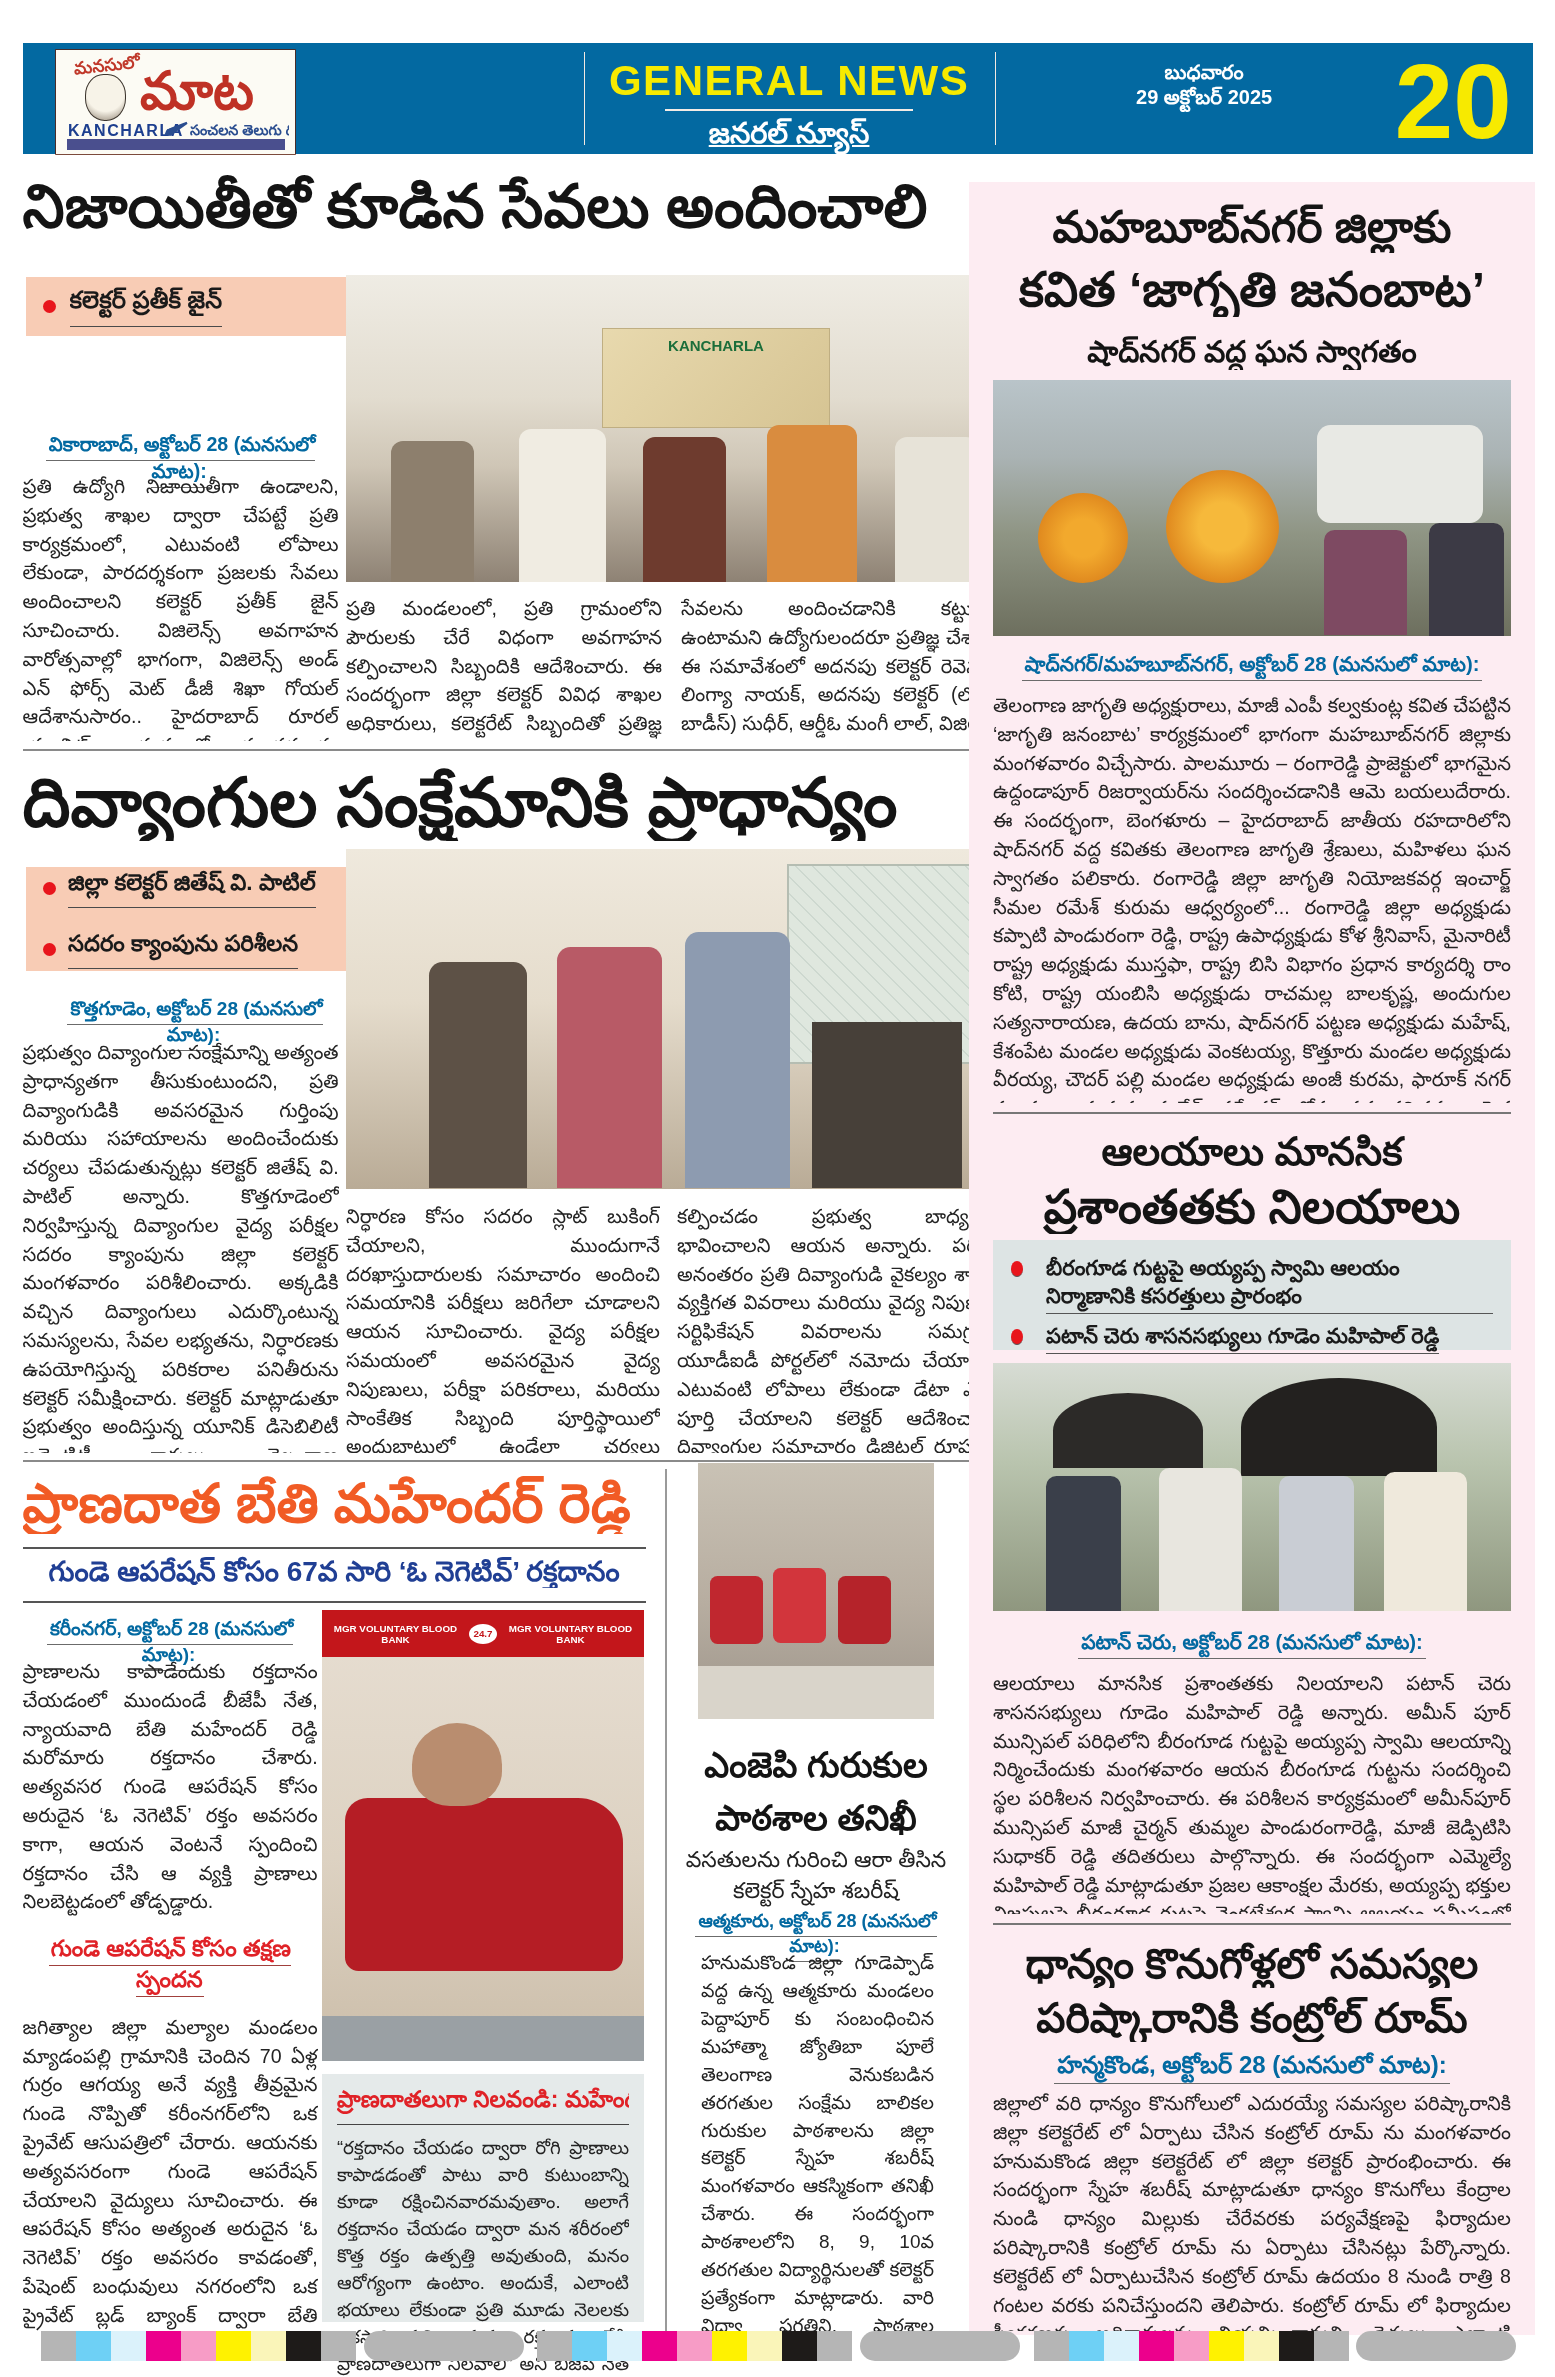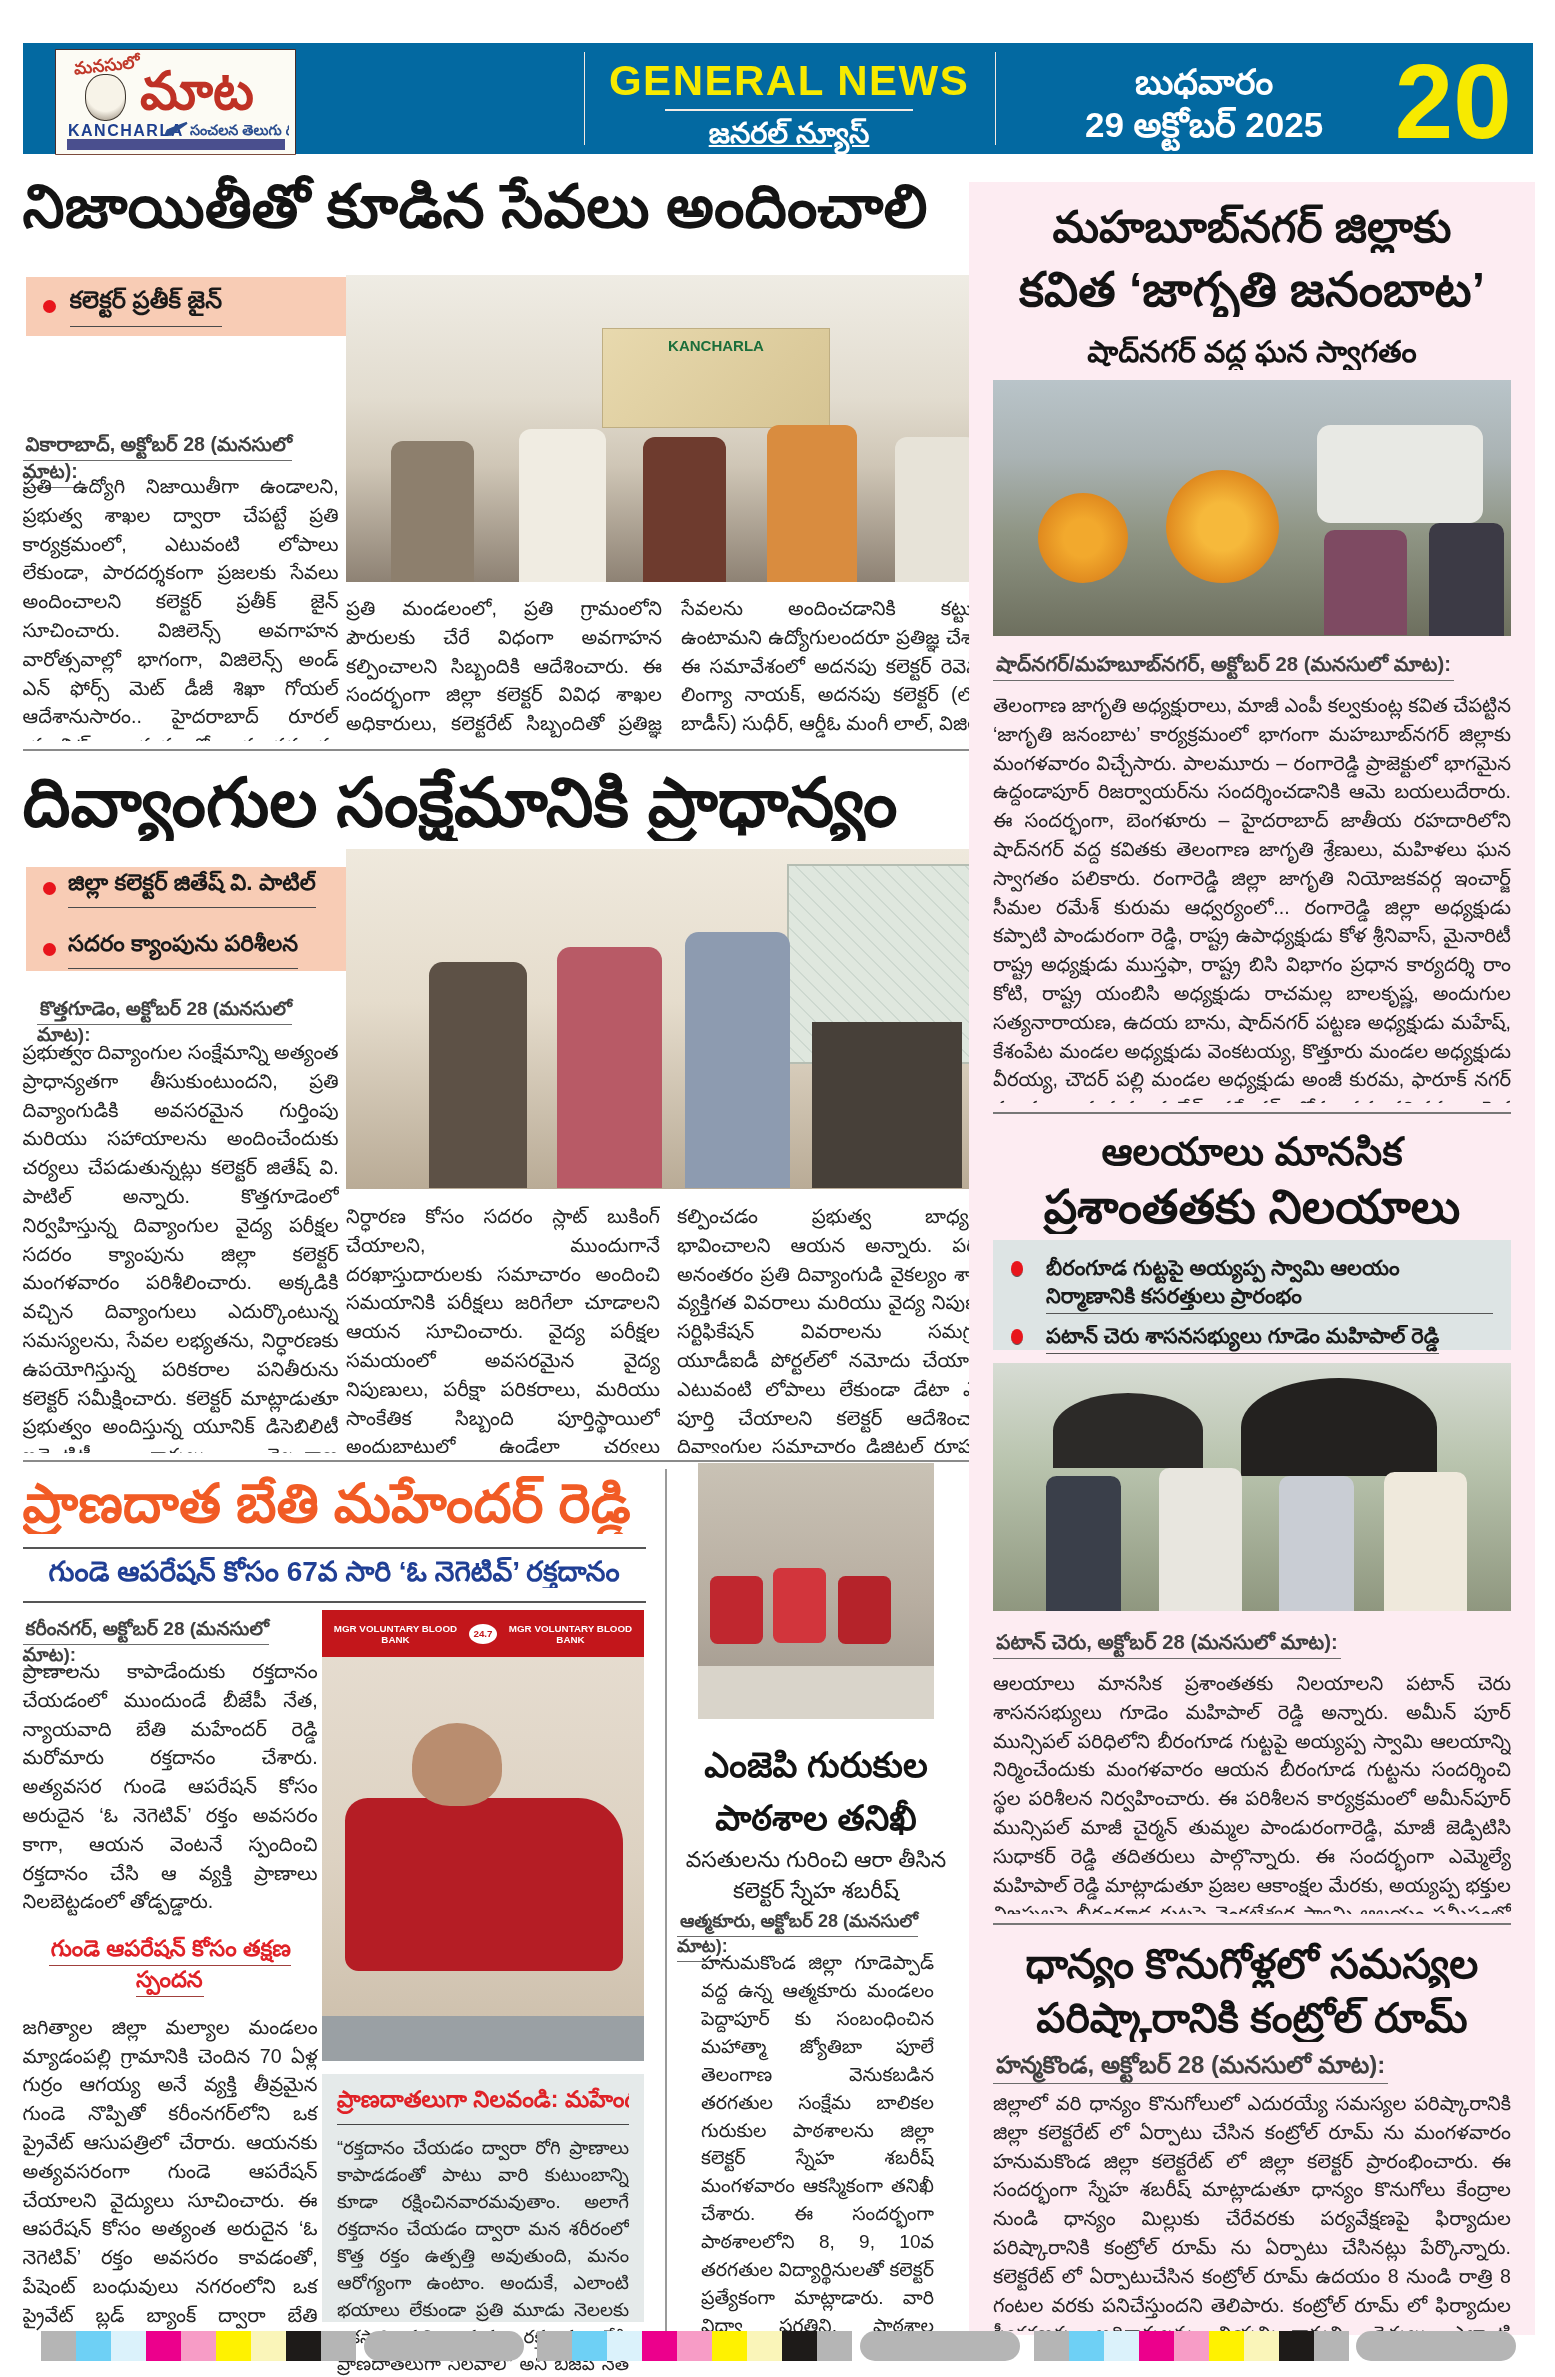--- a/index.html
+++ b/index.html
@@ -4,21 +4,21 @@
 <style>
   html,body{margin:0;padding:0;}
   body{
     width:1555px;height:2377px;position:relative;background:#ffffff;
     font-family:"Liberation Sans","DejaVu Sans",sans-serif;color:#1a1a1a;overflow:hidden;
   }
   .abs{position:absolute;}
   .hl{font-weight:bold;color:#141414;line-height:1.15;white-space:nowrap;overflow:hidden;}
   .center{text-align:center;}
   .body-text{font-size:19.6px;line-height:1.47;text-align:justify;color:#232323;overflow:hidden;}
-  .dateline{font-weight:bold;text-align:left;font-size:19.6px;color:#404040;}
+  .dateline{font-weight:bold;text-align:center;font-size:19.6px;color:#0369a1;}
   .dateline span{border-bottom:1.5px solid #6b6b6b;padding:0 3px 5.3px;}
   .crosshead{font-weight:bold;text-align:center;}
   .crosshead span{border-bottom:1.5px solid #a1403c;padding:0 1.5px 3.8px;}
   .rule{background:#8a8a8a;}
   .vrule{background:#9a9a9a;width:1.5px;}
   .kicker{background:#f8ccb5;display:flex;align-items:center;gap:13.5px;padding:0 16.6px;box-sizing:border-box;}
   .kicker-col{background:#f8ccb5;display:flex;flex-direction:column;justify-content:center;gap:23px;padding:7.5px 16.6px;box-sizing:border-box;}
   .kicker-row{display:flex;align-items:center;gap:12px;}
   .bullet{width:13.5px;height:13.5px;border-radius:50%;background:#e8151c;flex:none;}
   .kicker-text{font-weight:bold;font-size:24px;border-bottom:1.5px solid #4a4a4a;padding-bottom:6px;white-space:nowrap;overflow:hidden;}
@@ -32,21 +32,21 @@
   .quote-title{color:#e02227;font-weight:bold;font-size:23px;border-bottom:1.5px solid #444;padding-bottom:6px;margin-bottom:9px;white-space:nowrap;overflow:hidden;}
   .sw{display:inline-block;width:35px;height:30px;vertical-align:top;}
   .pill{display:inline-block;width:160px;height:30px;border-radius:16.6px;vertical-align:top;margin-left:7.5px;}
   
   .header-bar{background:#0369a1;}
   .logo-box{background:#fcfbf4;box-shadow:0 0 0 0.8px #5c1e0c;}
   .sep{background:#f3e9e2;width:1.5px;}
   .gen-title{color:#f7ea00;font-weight:bold;font-size:42px;letter-spacing:1.5px;}
   .gen-underline{background:#f3ece6;height:2.3px;}
   .gen-sub{color:#ffffff;font-weight:bold;font-size:29px;text-decoration:underline;}
-  .date-line{color:#ffffff;font-weight:bold;font-size:35px;line-height:1.25;text-align:center;}
+  .date-line{color:#ffffff;font-weight:bold;font-size:20px;line-height:1.25;text-align:center;}
   .pageno{color:#f7ea00;font-weight:bold;font-size:105px;line-height:1;}
   .masth-title{color:#bf3125;font-weight:bold;font-size:53px;line-height:1;}
   .masth-arc{color:#c0392b;font-weight:bold;font-size:17.3px;}
   .masth-brand{color:#1d3f8f;font-weight:bold;font-size:16px;letter-spacing:1.5px;}
   .masth-tag{color:#2a4d8f;font-weight:bold;font-size:14.3px;}
   .navy-bar{background:#4a4f8e;}
   .face{width:39px;height:45px;border-radius:45% 45% 48% 48%;background:radial-gradient(circle at 50% 40%,#f7f3e8 55%,#b9b0a2 80%,#5a5148);border:1.5px solid #3c352d;}
   .pen{width:25.6px;height:7.5px;background:#2a4d8f;transform:rotate(-28deg);clip-path:polygon(0 50%,18% 0,100% 35%,100% 65%,18% 100%);}
 </style>
 </head>

